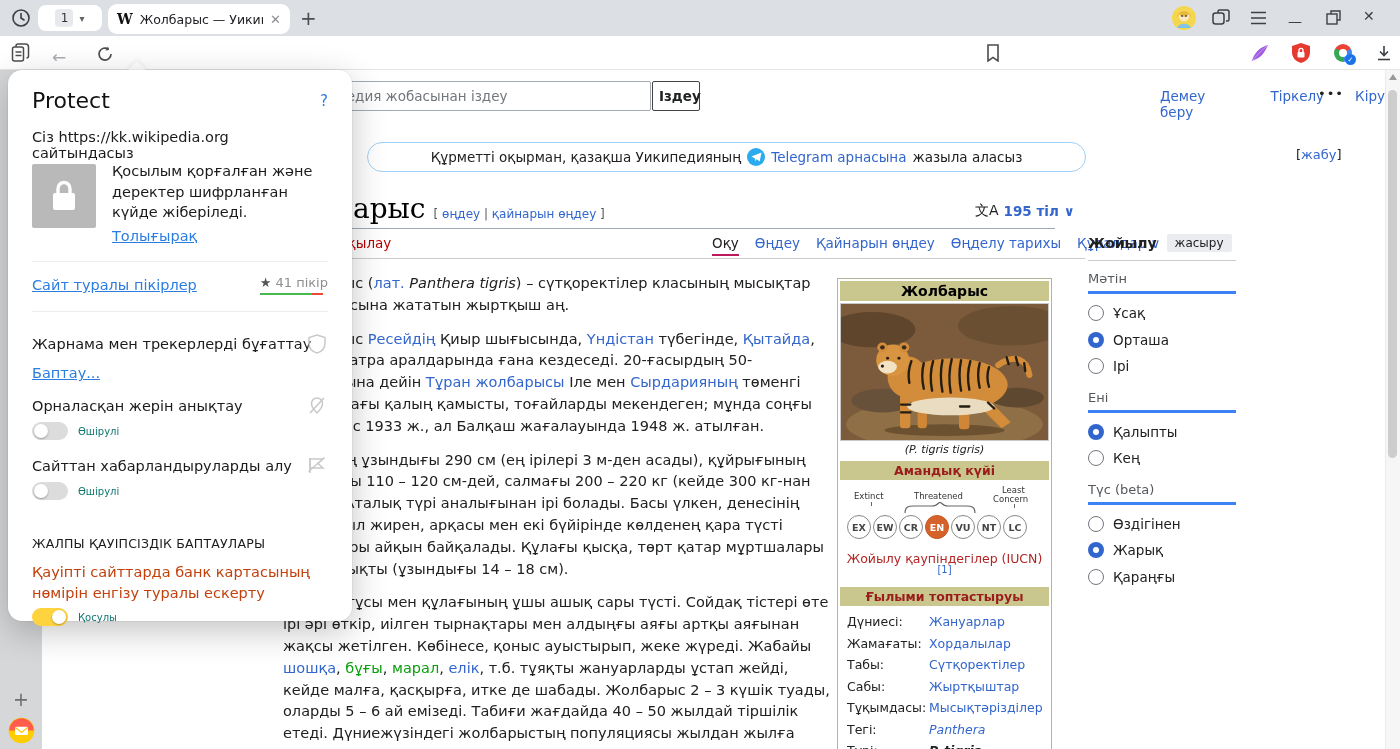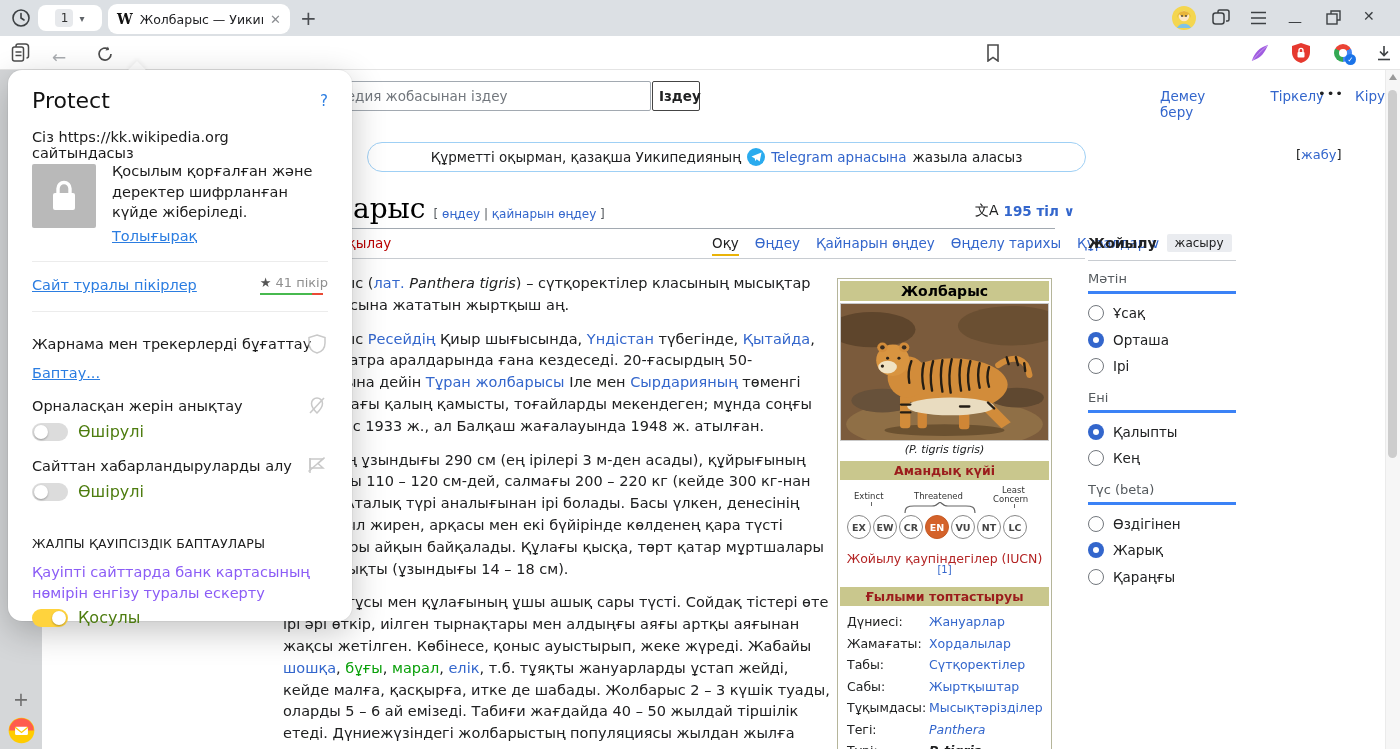--- a/index.html
+++ b/index.html
@@ -56,21 +56,21 @@
   .pagetitle{left:228px;top:122px;font-family:"DejaVu Serif","Liberation Serif",serif;font-size:28px;color:#000;white-space:nowrap;}
   .editlinks{font-family:"DejaVu Sans","Liberation Sans",sans-serif;font-size:12px;color:#54595d;margin-left:8px;}
   .editlinks a{color:#3366cc;text-decoration:none;}
   .langsel{left:933px;top:132px;display:flex;align-items:center;gap:5px;font-size:13.5px;color:#3366cc;font-weight:700;}
   .langsel .glyph{color:#202122;font-weight:400;font-size:14px;}
   .rule1{left:241px;top:158px;width:772px;height:1px;background:#a2a9b1;}
   .pagetabs-l{left:241px;top:165px;display:flex;gap:14px;font-size:13.5px;}
   .pagetabs-r{left:670px;top:165px;display:flex;gap:16px;font-size:13.5px;}
   .ptab{color:#3366cc;text-decoration:none;}
   .ptab.red{color:#ba0000;}
-  .ptab.active{color:#202122;border-bottom:2px solid #eab308;padding-bottom:3px;}
+  .ptab.active{color:#202122;border-bottom:2px solid #be185d;padding-bottom:3px;}
   .rule2{left:241px;top:188px;width:802px;height:1px;background:#c8ccd1;}
   
   .article{left:241px;top:203px;width:547px;font-size:14.5px;line-height:21.8px;color:#202122;}
   .article p{margin:0 0 12px 0;}
   .link-b{color:#3366cc;}
   .link-g{color:#0aa00a;}
   .it{font-style:italic;}
   .supref{color:#3366cc;font-size:10px;vertical-align:super;line-height:0;}
   
   .infobox{left:795px;top:208px;width:215px;border:1px solid #b5b59a;background:#fff;box-sizing:border-box;padding:2px;font-size:12.5px;color:#202122;}
@@ -126,23 +126,23 @@
   .rating-bar{margin-top:3px;height:2px;display:flex;}
   .rating-bar .g{background:#47b94f;width:52px;height:2px;}
   .rating-bar .r{background:#e94a35;width:11px;height:2px;}
   .pp-label{font-size:14.5px;color:#1b1b1b;}
   .pp-rowico{left:auto;right:26px;color:#c7c7c7;}
   .toggle-row{display:flex;align-items:center;gap:10px;}
   .toggle{width:36px;height:18px;border-radius:9px;background:#dcdcdc;position:relative;flex:none;}
   .toggle .knob{position:absolute;top:2px;left:2px;width:14px;height:14px;border-radius:50%;background:#fff;box-shadow:0 1px 2px rgba(0,0,0,.3);}
   .toggle.on{background:#ffd33d;}
   .toggle.on .knob{left:auto;right:2px;}
-  .toggle-label{font-size:16px;color:#4d7c0f;}
+  .toggle-label{font-size:10px;color:#0f766e;}
   .pp-section{font-size:12.5px;color:#1b1b1b;letter-spacing:.2px;}
-  .pp-bank{font-size:14.5px;line-height:21px;color:#8b5cf6;}
+  .pp-bank{font-size:14.5px;line-height:21px;color:#c2410c;}
 </style>
 </head>
 <body>
 
 <div class="abs tabstrip">
   <svg class="abs" style="left:11px;top:8px" width="20" height="20" viewBox="0 0 20 20">
     <circle cx="10" cy="10" r="8" fill="none" stroke="#3c4043" stroke-width="1.6"></circle>
     <path d="M10 5.5 V10 L13 12" fill="none" stroke="#3c4043" stroke-width="1.6" stroke-linecap="round"></path>
   </svg>
   <div class="abs tabgroup-chip">

